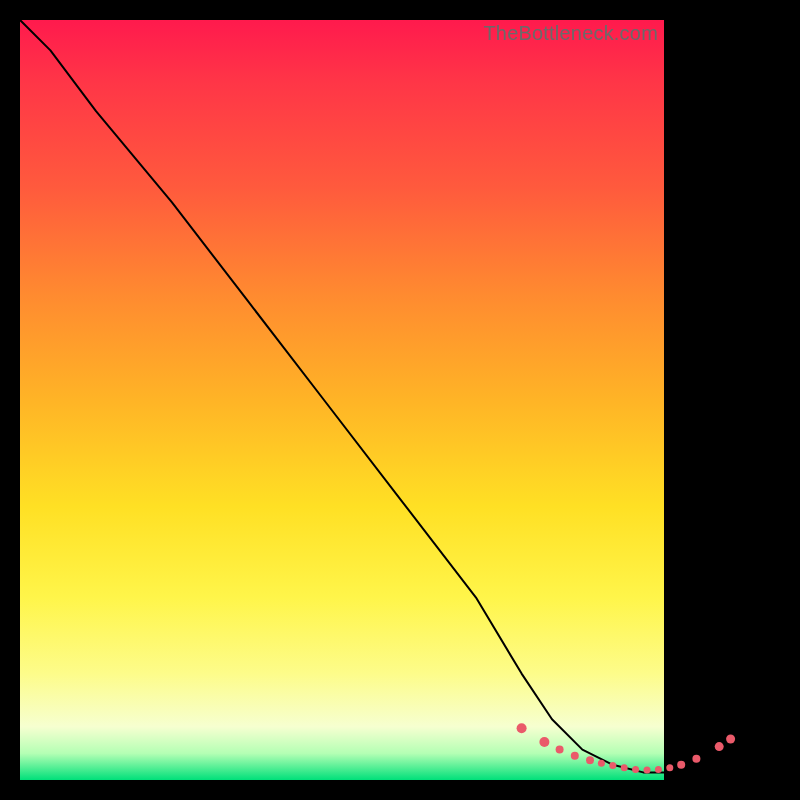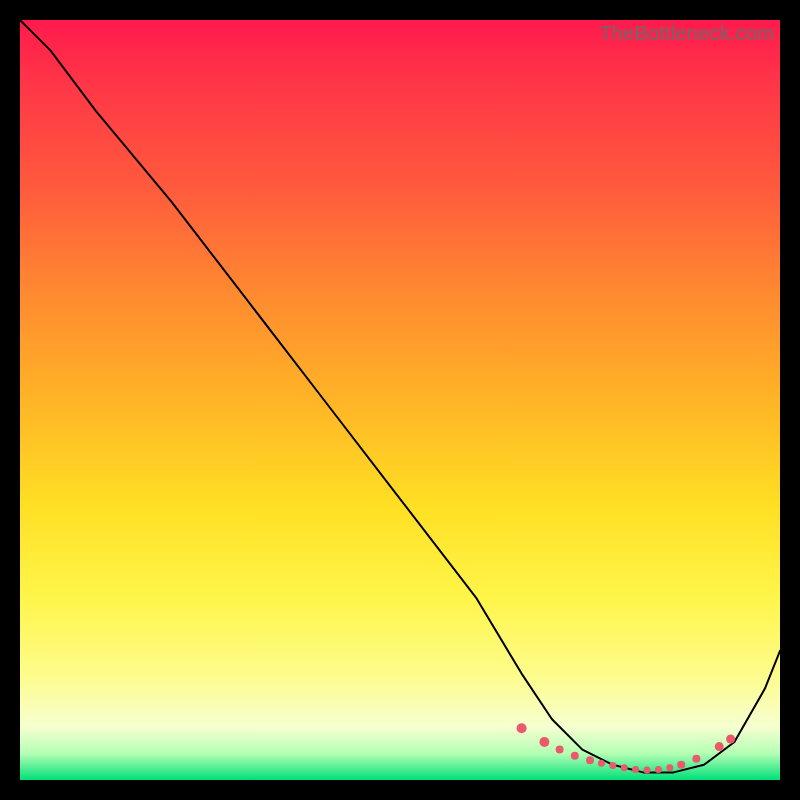--- a/index.html
+++ b/index.html
@@ -14,21 +14,21 @@
   .frame {
     position: relative;
     width: 800px;
     height: 800px;
     background: #000;
   }
   .plot-area {
     position: absolute;
     left: 20px;
     top: 20px;
-    width: 760px;
+    width: 644px;
     height: 760px;
     
     background: linear-gradient(
       to bottom,
       #ff1a4d 0%,
       #ff3547 8%,
       #ff5a3d 22%,
       #ff8a30 36%,
       #ffb426 50%,
       #ffe024 64%,

